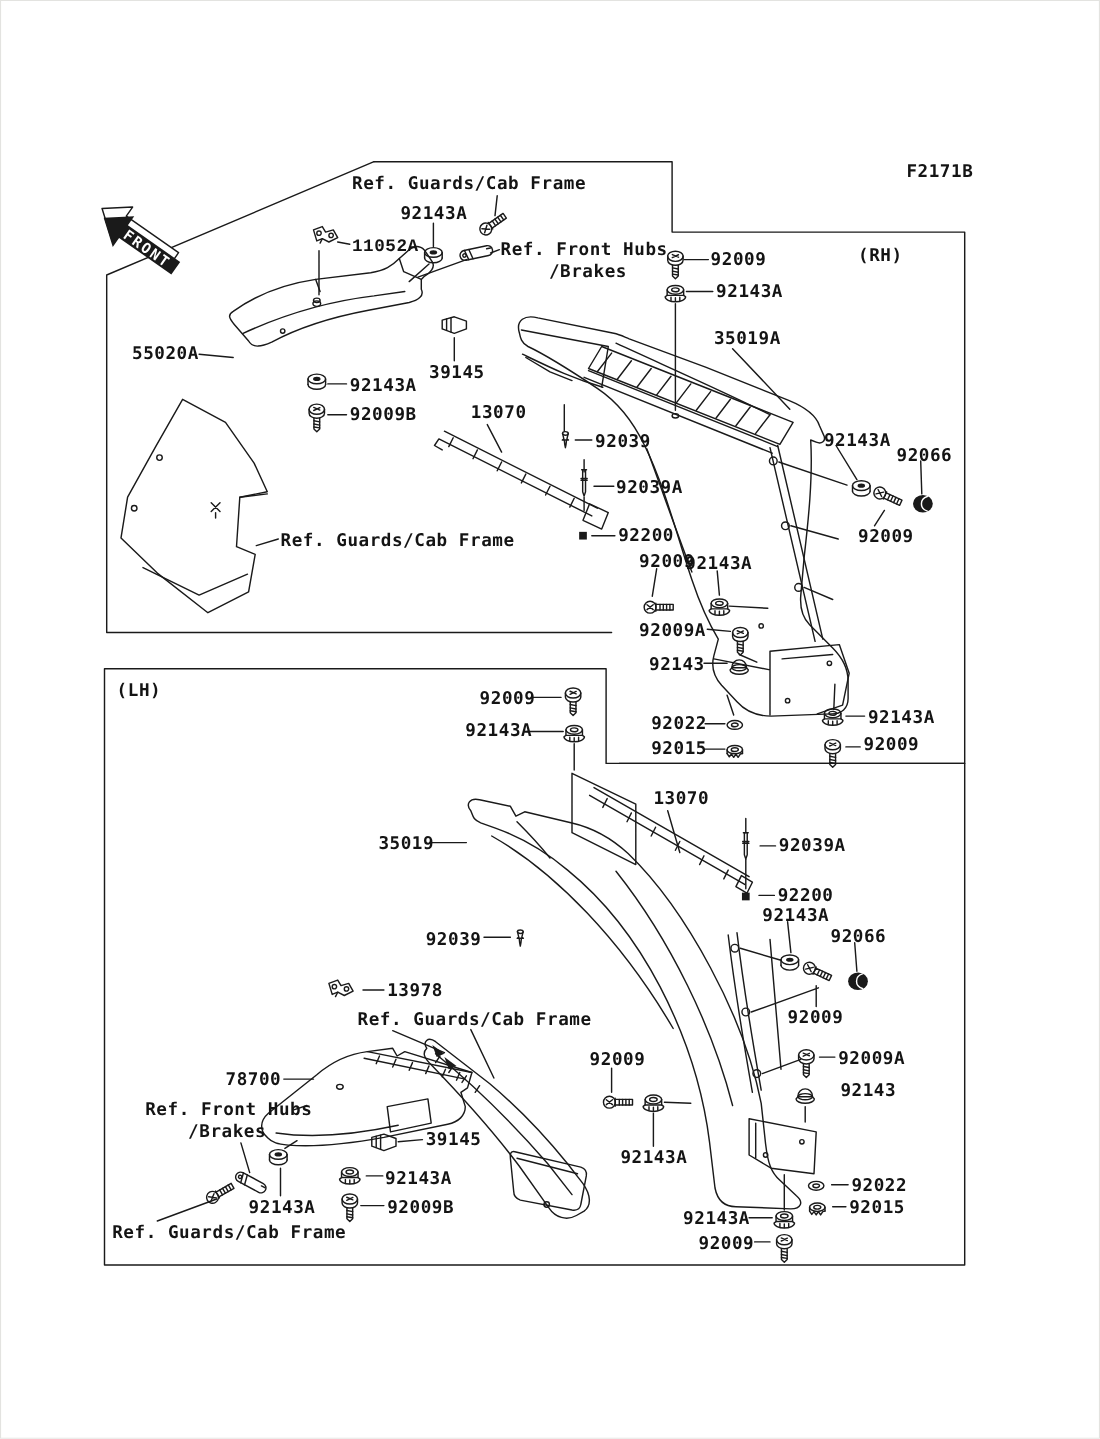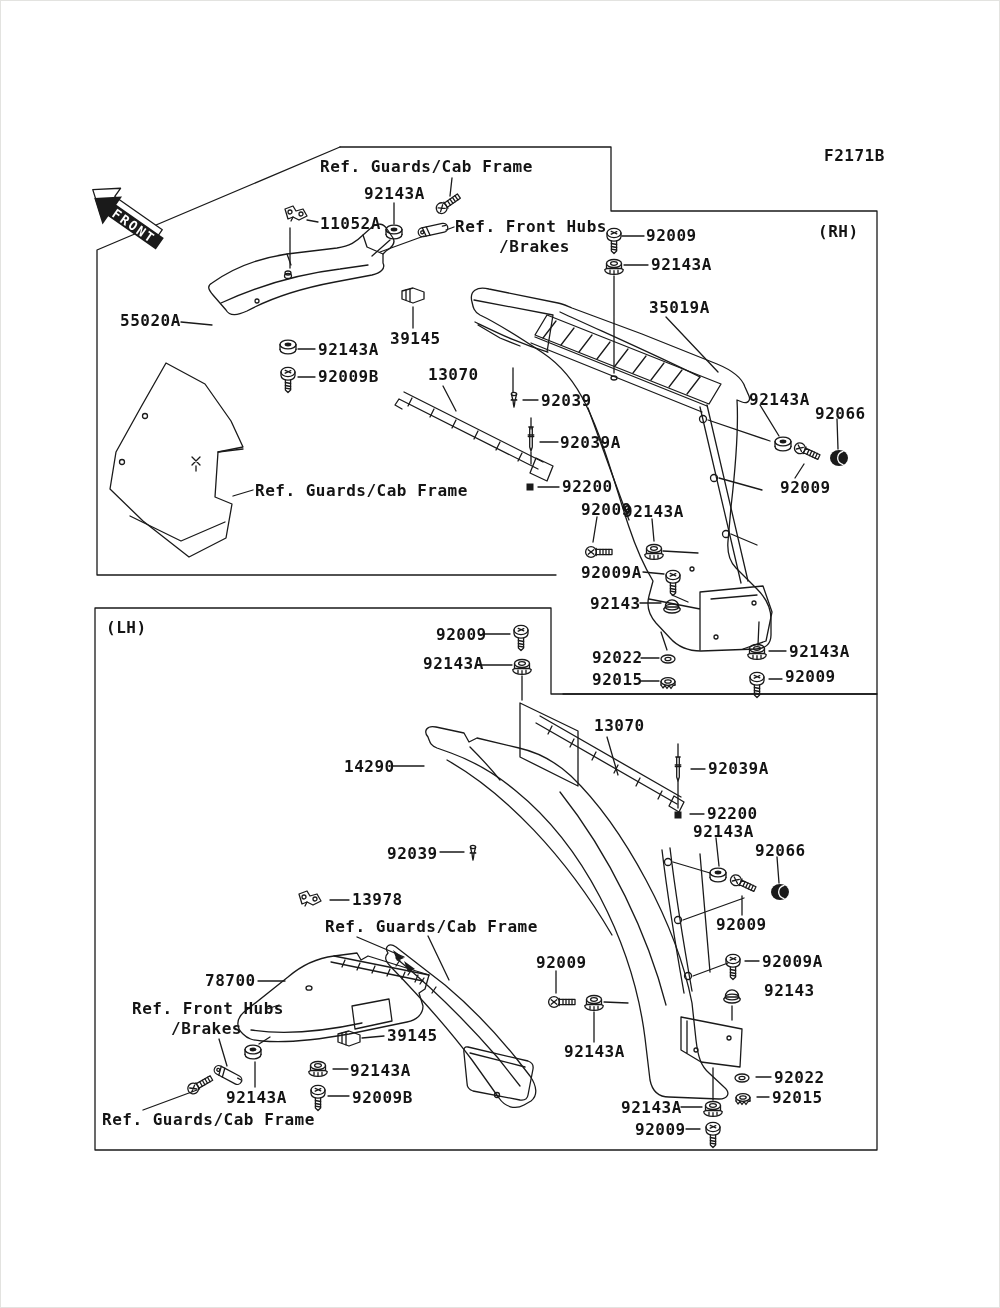--- a/index.html
+++ b/index.html
@@ -240,27 +240,27 @@
     <use href="#g-washer" transform="translate(742,1078)"></use>
     <use href="#g-nutS" transform="translate(743,1100)"></use>
     <use href="#g-nutF" transform="translate(713,1109)"></use>
     <use href="#g-boltV" transform="translate(713,1134)"></use>
   </g>
 </svg>
 
 <div id="labels-layer">
       <div class="lbl" style="left: 320px; top: 159px;">Ref. Guards/Cab Frame</div>
       <div class="lbl" style="left: 364px; top: 186px;">92143A</div>
-      <div class="lbl" style="left: 320px; top: 216px;">11052A</div>
+      <div class="lbl" style="left: 320px; top: 216px; font-family: Liberation Mono, monospace;">11052A</div>
       <div class="lbl" style="left: 455px; top: 219px;">Ref. Front Hubs</div>
       <div class="lbl" style="left: 499px; top: 239px;">/Brakes</div>
       <div class="lbl" style="left: 646px; top: 228px;">92009</div>
       <div class="lbl" style="left: 651px; top: 257px;">92143A</div>
       <div class="lbl" style="left: 824px; top: 148px; text-align: center;">F2171B</div>
-      <div class="lbl" style="left: 818px; top: 224px; text-align: right;">(RH)</div>
+      <div class="lbl" style="left: 780px; top: 224px; text-align: right;">(RH)</div>
       <div class="lbl" style="left: 649px; top: 300px;">35019A</div>
       <div class="lbl" style="left: 120px; top: 313px;">55020A</div>
       <div class="lbl" style="left: 318px; top: 342px;">92143A</div>
       <div class="lbl" style="left: 318px; top: 369px;">92009B</div>
       <div class="lbl" style="left: 390px; top: 331px;">39145</div>
       <div class="lbl" style="left: 428px; top: 367px;">13070</div>
       <div class="lbl" style="left: 541px; top: 393px;">92039</div>
       <div class="lbl" style="left: 560px; top: 435px;">92039A</div>
       <div class="lbl" style="left: 562px; top: 479px;">92200</div>
       <div class="lbl" style="left: 581px; top: 502px;">92009</div>
@@ -272,21 +272,21 @@
       <div class="lbl" style="left: 590px; top: 596px;">92143</div>
       <div class="lbl" style="left: 592px; top: 650px;">92022</div>
       <div class="lbl" style="left: 592px; top: 672px;">92015</div>
       <div class="lbl" style="left: 789px; top: 644px;">92143A</div>
       <div class="lbl" style="left: 785px; top: 669px;">92009</div>
       <div class="lbl" style="left: 255px; top: 483px;">Ref. Guards/Cab Frame</div>
       <div class="lbl" style="left: 106px; top: 620px;">(LH)</div>
       <div class="lbl" style="left: 436px; top: 627px;">92009</div>
       <div class="lbl" style="left: 423px; top: 656px;">92143A</div>
       <div class="lbl" style="left: 594px; top: 718px;">13070</div>
-      <div class="lbl" style="left: 344px; top: 759px;">14290</div>
+      <div class="lbl" style="left: 344px; top: 759px;">35019</div>
       <div class="lbl" style="left: 708px; top: 761px;">92039A</div>
       <div class="lbl" style="left: 707px; top: 806px;">92200</div>
       <div class="lbl" style="left: 693px; top: 824px;">92143A</div>
       <div class="lbl" style="left: 755px; top: 843px;">92066</div>
       <div class="lbl" style="left: 716px; top: 917px;">92009</div>
       <div class="lbl" style="left: 387px; top: 846px;">92039</div>
       <div class="lbl" style="left: 352px; top: 892px;">13978</div>
       <div class="lbl" style="left: 325px; top: 919px;">Ref. Guards/Cab Frame</div>
       <div class="lbl" style="left: 205px; top: 973px;">78700</div>
       <div class="lbl" style="left: 132px; top: 1001px;">Ref. Front Hubs</div>

